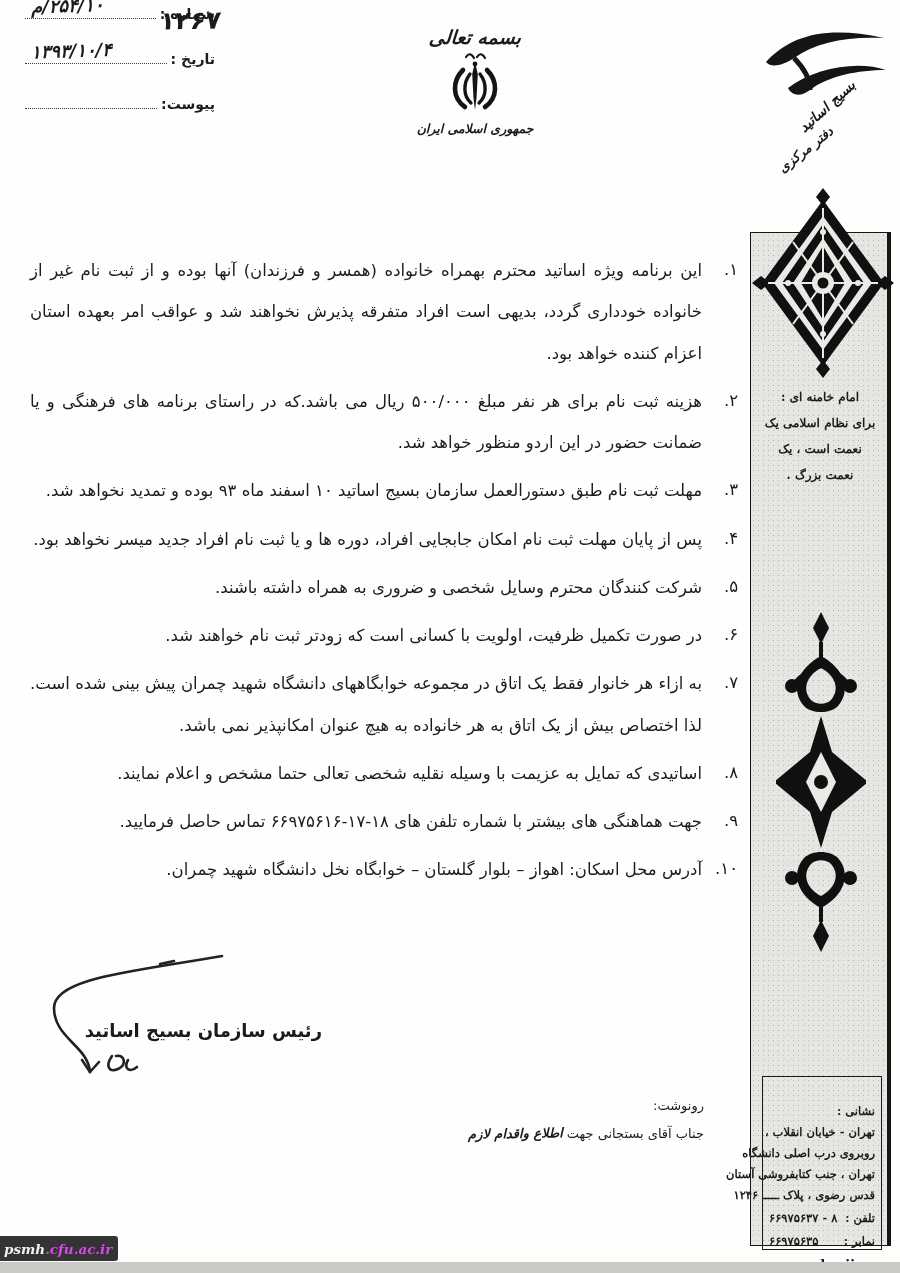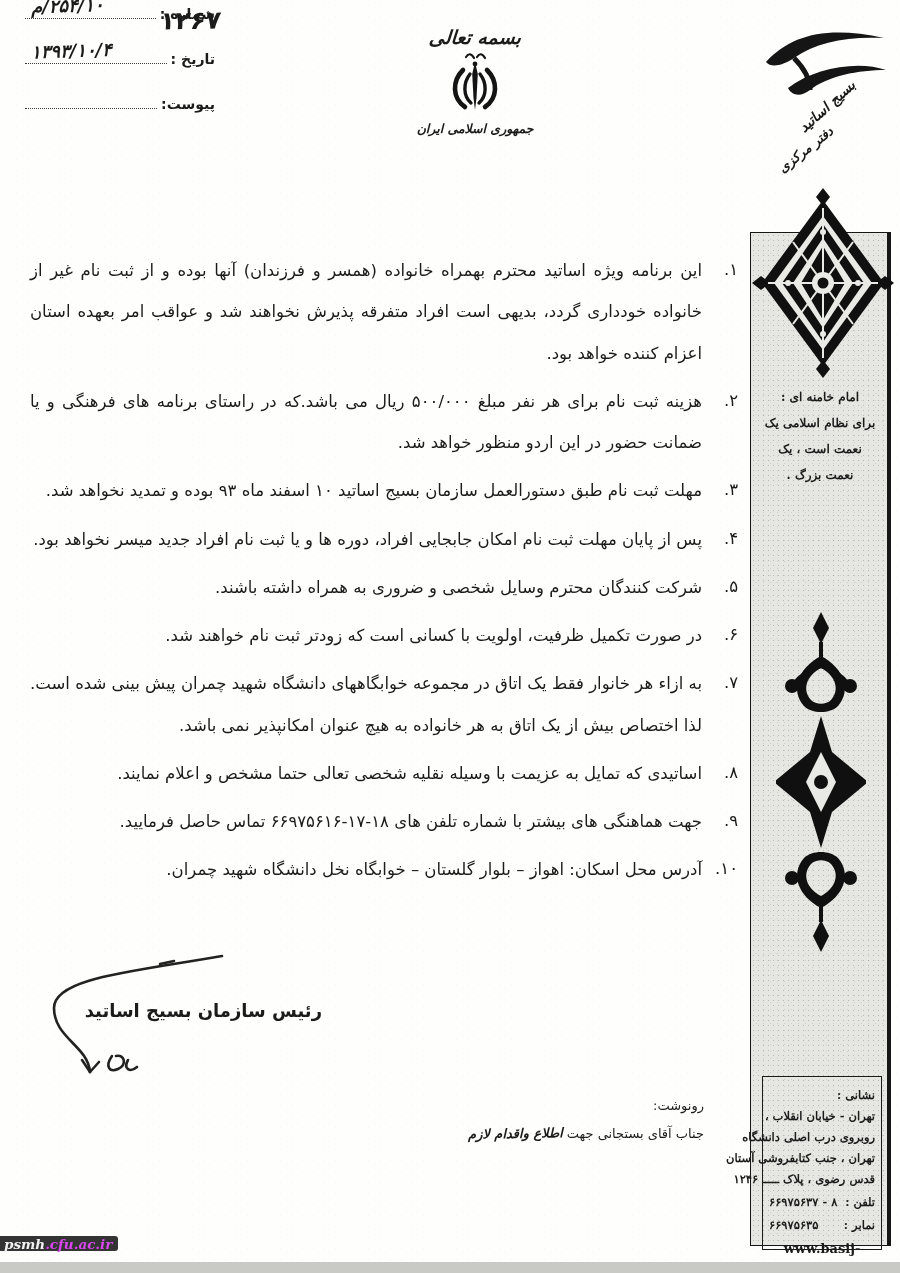--- a/index.html
+++ b/index.html
@@ -44,21 +44,21 @@
   
   .main-list{left:30px;top:250px;width:708px;}
   .item{display:flex;direction:rtl;gap:10px;margin-bottom:7px;}
   .item .num{flex:0 0 26px;font-size:16.5px;padding-top:10px;text-align:right;}
   .item .txt{flex:1;font-size:16.5px;line-height:2.5;text-align:justify;}
 
   
   .sig{left:40px;top:948px;width:300px;height:140px;}
   .sig-text{position:absolute;right:18px;top:52px;width:230px;text-align:center;}
   .sig-name{font-size:20px;font-weight:bold;}
-  .sig-title{font-size:18px;font-weight:bold;margin-top:0;white-space:nowrap;}
+  .sig-title{font-size:18px;font-weight:bold;margin-top:20px;white-space:nowrap;}
 
   
   .cc{right:196px;top:1098px;width:400px;font-size:13px;text-align:right;}
   .cc .cc-line2{margin-top:13px;}
   .hand-note{font-weight:bold;font-style:italic;letter-spacing:0.5px;
     display:inline-block;transform:rotate(-1deg);}
 
   
   .sidebar{left:750px;top:188px;width:146px;height:1070px;}
   .col{position:absolute;left:0;top:44px;width:136px;bottom:12px;
@@ -66,30 +66,30 @@
     background-image:radial-gradient(rgba(0,0,0,0.20) 0.7px, transparent 0.9px),
                      radial-gradient(rgba(0,0,0,0.10) 0.6px, transparent 0.8px);
     background-size:5px 5px,7px 7px;background-position:0 0,2px 3px;
     border:1.5px solid #161616;border-right-width:4px;}
   .diamond{position:absolute;left:2px;top:0;}
   .quote{position:absolute;left:8px;top:196px;width:124px;text-align:center;
     font-size:12px;font-weight:bold;line-height:26px;
     font-family:"DejaVu Serif","Liberation Serif",serif;}
   .mid-orn{position:absolute;left:26px;top:424px;}
   .addr{position:absolute;left:12px;right:14px;top:888px;bottom:8px;
-    border:1.5px solid #1b1b1b;padding:8px 6px 4px;
+    border:1.5px solid #1b1b1b;padding:24px 6px 4px;
     font-size:11.5px;font-weight:bold;line-height:21px;
     font-family:"DejaVu Serif","Liberation Serif",serif;text-align:right;}
   .addr .a-line{white-space:nowrap;text-align:right;}
   .contact-row{display:flex;direction:rtl;justify-content:space-between;margin-top:2px;}
   .website{text-align:center;direction:ltr;font-size:13px;font-weight:bold;margin-top:2px;
     font-family:"DejaVu Serif","Liberation Serif",serif;}
 
   
-  .wm{left:0;top:1236px;height:15px;min-width:88px;background:#343434;
+  .wm{left:0;top:1236px;height:25px;min-width:88px;background:#343434;
     display:flex;align-items:center;padding:0 6px 0 4px;direction:ltr;
     border-radius:0 3px 3px 0;
     font-family:"DejaVu Serif","Liberation Serif",serif;
     font-style:italic;font-weight:bold;font-size:13.5px;}
   .wm .p1{color:#f2f2f2;}
   .wm .p2{color:#d946ef;}
   .bottom-strip{left:0;right:0;bottom:0;height:11px;background:#c9c9c6;}
 </style>
 </head>
 <body>

